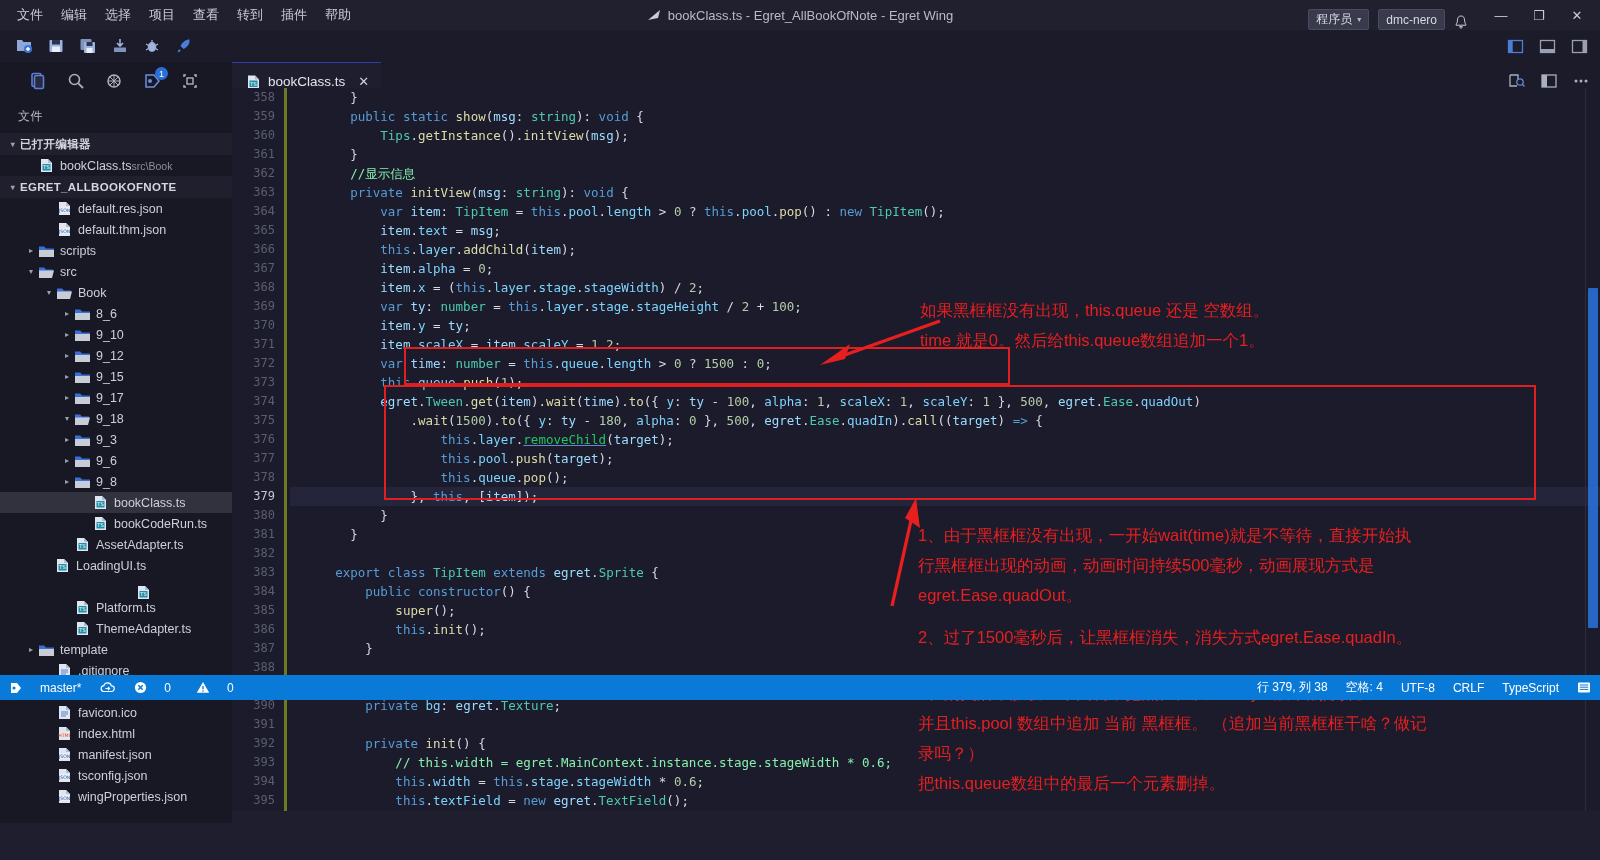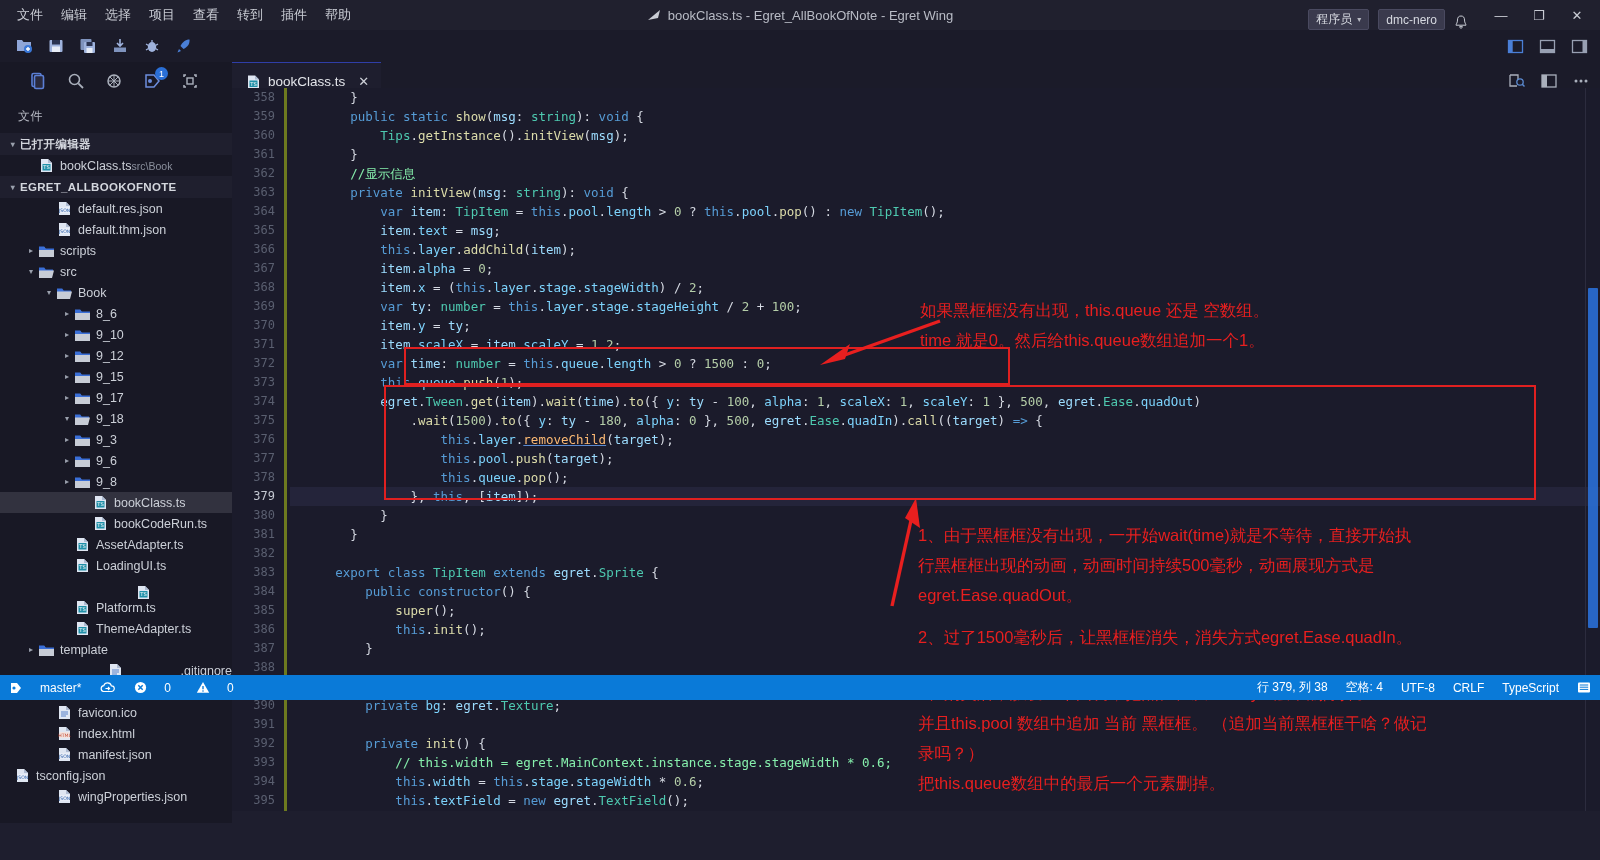--- a/index.html
+++ b/index.html
@@ -137,21 +137,21 @@
   }
   .code .ln { height: 19px; }
   .code .ln.hl { background: #24243a; }
   .kw2  { color: #569cd6; }
   .fn   { color: #dcdcaa; }
   .typ  { color: #4ec9b0; }
   .num  { color: #b5cea8; }
   .cmt  { color: #86efac; }
   .var  { color: #9cdcfe; }
   .prop { color: #7dd3fc; }
-  .mth  { color: #fdba74; }
+  .mth  { color: #22c55e; }
   .ul   { text-decoration: underline; text-decoration-color: #5b8ad0; }
 
   
   .annbox { position: absolute; border: 2px solid #e02020; pointer-events: none; }
   .annarrow { position: absolute; pointer-events: none; }
   .anntext {
     position: absolute; color: #e81f1f; font-size: 16.5px; line-height: 30px;
     font-family: "Liberation Sans", sans-serif; white-space: pre-wrap; font-weight: 500;
   }
 
@@ -520,21 +520,21 @@
           <span class="ficon">
             <svg width="15" height="15" viewBox="0 0 15 15">
               <path d="M2 1h7l4 4v9H2z" fill="#dfe6f2"></path>
               <path d="M9 1l4 4H9z" fill="#aebbd2"></path>
               <rect x="3.5" y="6" width="8" height="6.5" fill="#1f8fa8"></rect>
               <text x="7.5" y="11.2" font-size="5.2" fill="#fff" text-anchor="middle" font-family="DejaVu Sans">TS</text>
             </svg>
           </span>
           <span class="label">AssetAdapter.ts</span>
         </div>
-        <div class="row" style="padding-left: 60px;">
+        <div class="row" style=" margin-left: 40px;">
           <span class="twisty empty">▸</span>
           <span class="ficon">
             <svg width="15" height="15" viewBox="0 0 15 15">
               <path d="M2 1h7l4 4v9H2z" fill="#dfe6f2"></path>
               <path d="M9 1l4 4H9z" fill="#aebbd2"></path>
               <rect x="3.5" y="6" width="8" height="6.5" fill="#1f8fa8"></rect>
               <text x="7.5" y="11.2" font-size="5.2" fill="#fff" text-anchor="middle" font-family="DejaVu Sans">TS</text>
             </svg>
           </span>
           <span class="label">LoadingUI.ts</span>
@@ -578,21 +578,21 @@
         <div class="row" style="padding-left: 24px;">
           <span class="twisty">▸</span>
           <span class="ficon">
             <svg width="17" height="14" viewBox="0 0 17 14">
               <path d="M1 3h5l1.5 2H16v8H1z" fill="#c7ccd6"></path>
               <path d="M1 2.5h5.2l1.5 2H16v1.6H1z" fill="#3a6fd8"></path>
             </svg>
           </span>
           <span class="label">template</span>
         </div>
-        <div class="row" style="padding-left: 42px; justify-content: space-between;">
+        <div class="row" style="padding-left: 42px;">
           <span class="twisty empty">▸</span>
           <span class="ficon">
             <svg width="15" height="15" viewBox="0 0 15 15">
               <path d="M2 1h7l4 4v9H2z" fill="#dfe6f2"></path>
               <path d="M9 1l4 4H9z" fill="#aebbd2"></path>
               <path d="M4 7h7M4 9h7M4 11h5" stroke="#4a76c4" stroke-width="0.9"></path>
             </svg>
           </span>
           <span class="label">.gitignore</span>
         </div>
@@ -636,21 +636,21 @@
           <span class="ficon">
             <svg width="15" height="15" viewBox="0 0 15 15">
               <path d="M2 1h7l4 4v9H2z" fill="#dfe6f2"></path>
               <path d="M9 1l4 4H9z" fill="#aebbd2"></path>
               <rect x="2.6" y="6" width="10" height="6" fill="#e8edf7"></rect>
               <text x="7.6" y="11" font-size="4.6" fill="#2a5ea8" text-anchor="middle" font-family="DejaVu Sans">JSON</text>
             </svg>
           </span>
           <span class="label">manifest.json</span>
         </div>
-        <div class="row" style="">
+        <div class="row" style="padding-left: 42px;">
           <span class="twisty empty">▸</span>
           <span class="ficon">
             <svg width="15" height="15" viewBox="0 0 15 15">
               <path d="M2 1h7l4 4v9H2z" fill="#dfe6f2"></path>
               <path d="M9 1l4 4H9z" fill="#aebbd2"></path>
               <rect x="2.6" y="6" width="10" height="6" fill="#e8edf7"></rect>
               <text x="7.6" y="11" font-size="4.6" fill="#2a5ea8" text-anchor="middle" font-family="DejaVu Sans">JSON</text>
             </svg>
           </span>
           <span class="label">tsconfig.json</span>

